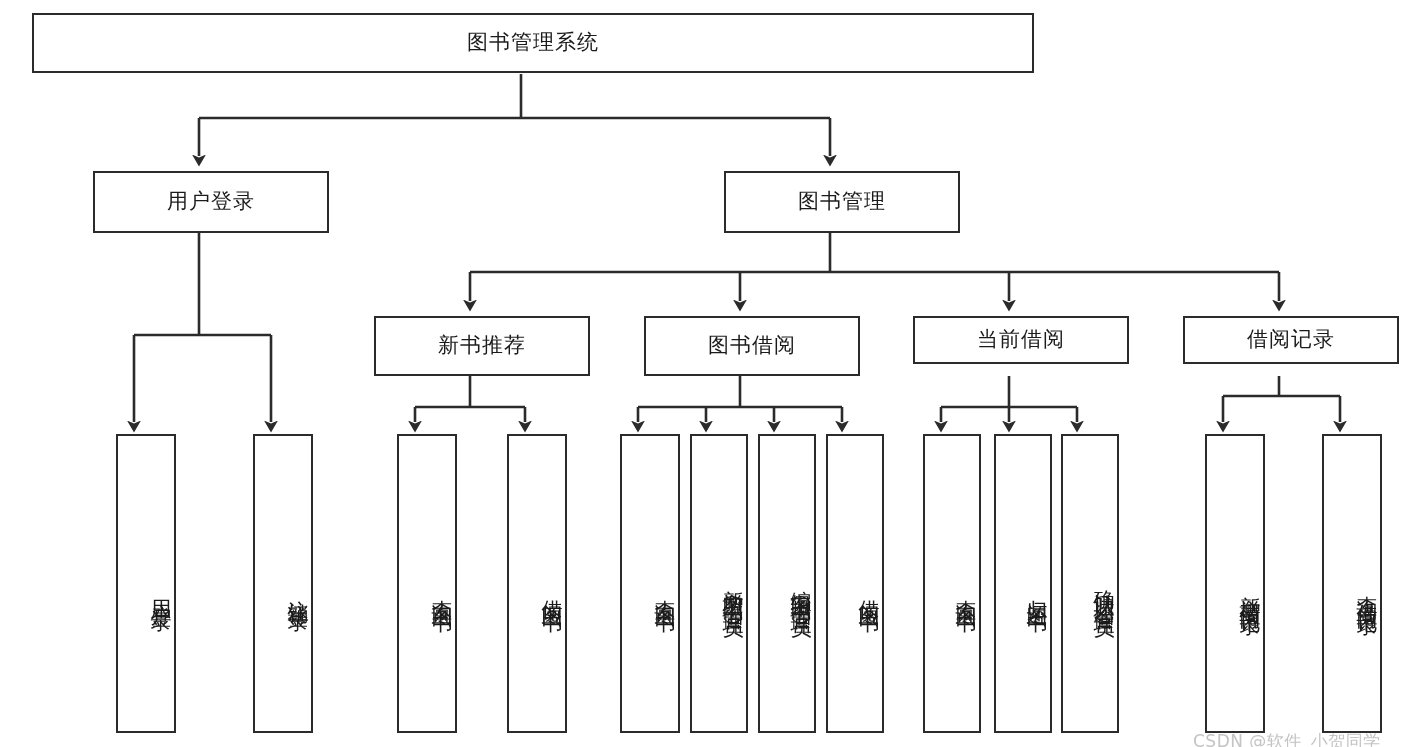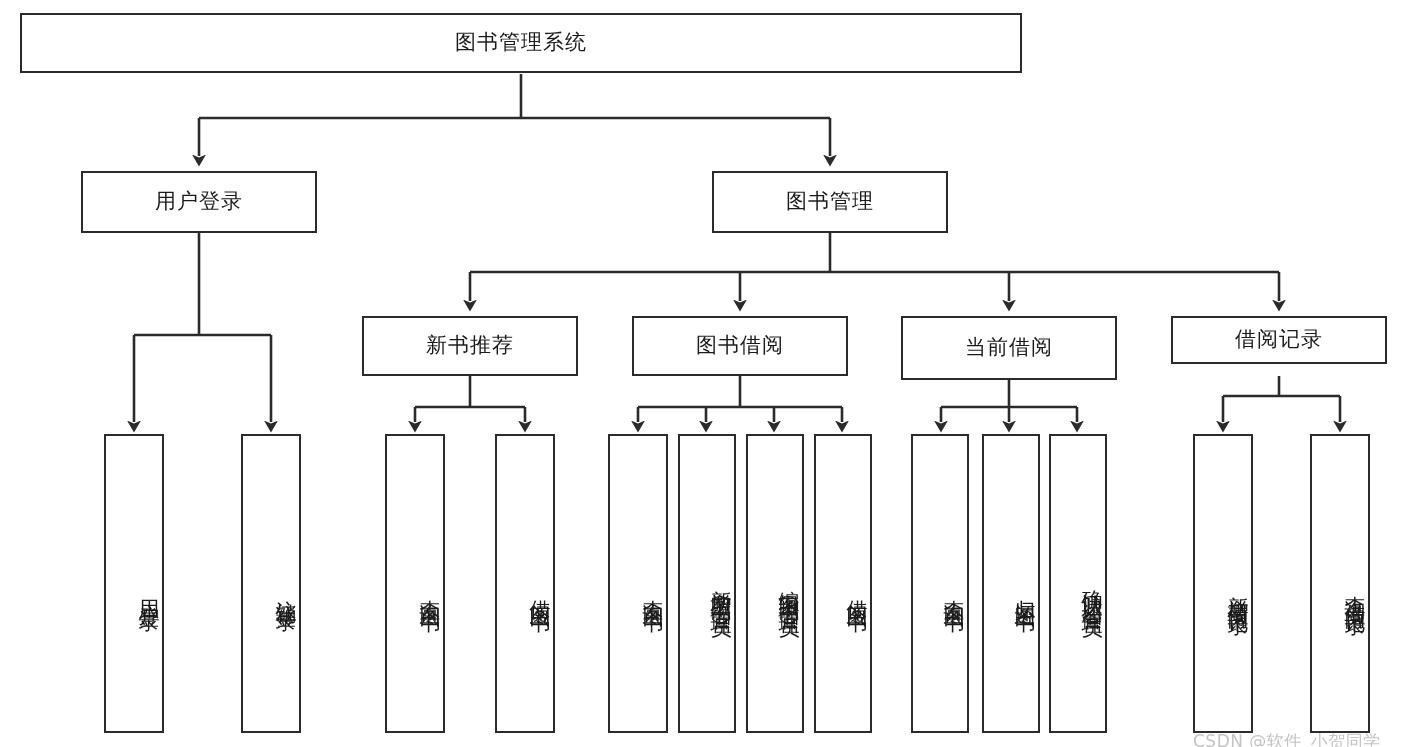--- a/index.html
+++ b/index.html
@@ -25,20 +25,21 @@
   }
   .node {
     position: absolute;
     box-sizing: border-box;
     border: 2px solid #2b2b2b;
     background: #ffffff;
     display: flex;
     align-items: center;
     justify-content: center;
     color: #1b1b1b;
+    margin-left: 12px;
   }
   .node.h {
     font-size: 21px;
     letter-spacing: 1px;
     line-height: 1.2;
   }
   .node.v {
     writing-mode: vertical-rl;
     text-orientation: upright;
     font-size: 21px;
@@ -138,21 +139,21 @@
   </div>
 
   <div class="node h" style="left:712px; top:171px; width:236px; height:62px;">
     <span class="txt">图书管理</span>
   </div>
 
   <div class="node h" style="left:632px; top:316px; width:216px; height:60px;">
     <span class="txt">图书借阅</span>
   </div>
 
-  <div class="node h" style="left:901px; top:316px; width:216px; height:64px;">
+  <div class="node h" style="left:901px; top:316px; width:216px; height:48px;">
     <span class="txt">当前借阅</span>
   </div>
 
   <div class="node h" style="left:1171px; top:316px; width:216px; height:48px;">
     <span class="txt">借阅记录</span>
   </div>
 
   <div class="node v" style="left:104px; top:434px; width:60px; height:299px;">
     <span class="txt">用户登录</span>
   </div>

